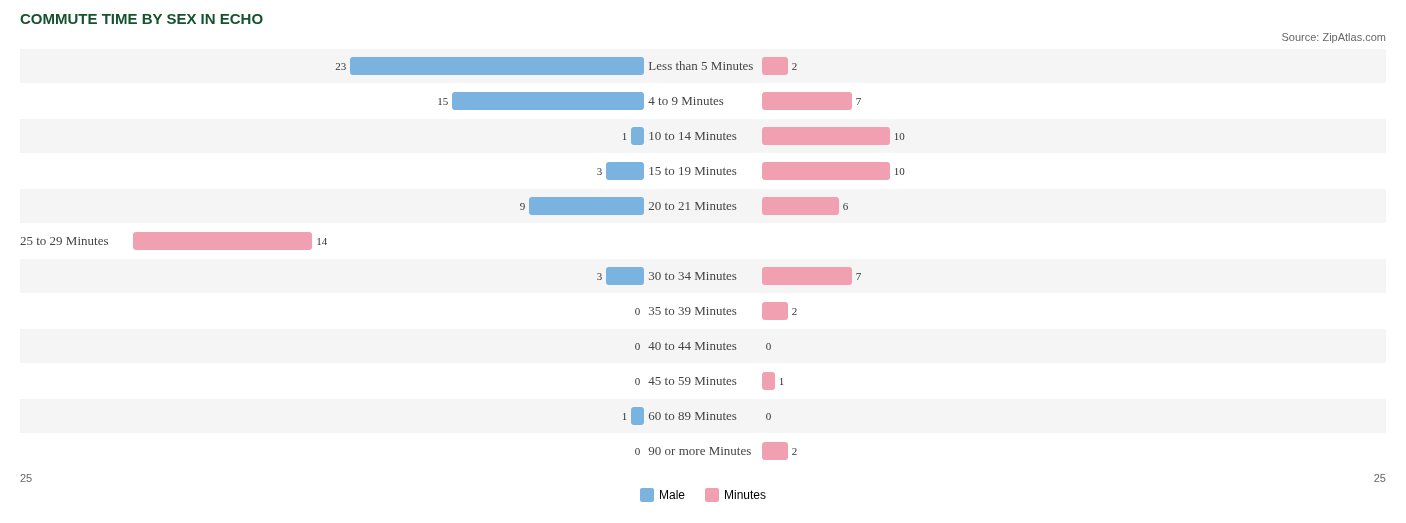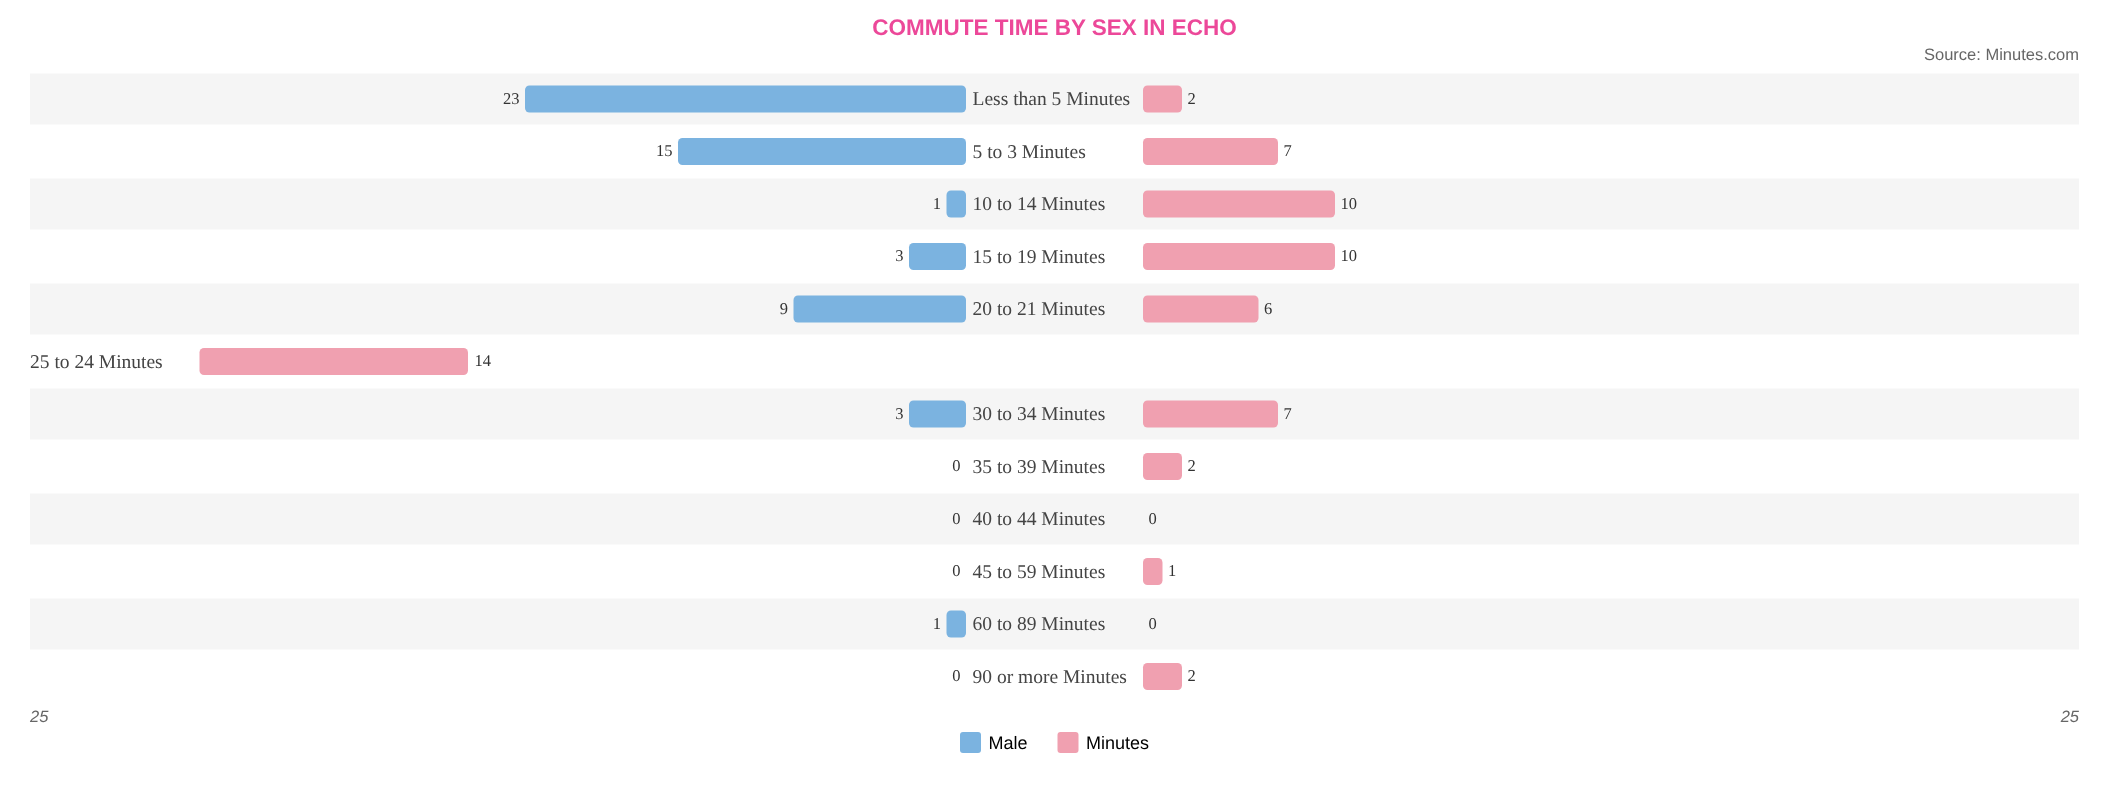--- a/index.html
+++ b/index.html
@@ -7,23 +7,22 @@
       font-family: Arial, sans-serif;
       background: #fff;
       width: 1406px;
       min-height: 523px;
       padding: 10px 20px;
     }
     .title {
       font-size: 15px;
       font-weight: bold;
       text-transform: uppercase;
-      color: #ec4899;
+      color: #14532d;
       margin-bottom: 4px;
-      text-align: center;
     }
     .source {
       text-align: right;
       font-size: 11px;
       color: #666;
       margin-bottom: 6px;
     }
     .chart-container {
       position: relative;
       width: 100%;
@@ -84,21 +83,20 @@
       color: #333;
       min-width: 16px;
     }
     .y-axis-bottom {
       display: flex;
       justify-content: space-between;
       margin-top: 4px;
       font-size: 11px;
       color: #666;
       padding: 0 0;
-      font-style: italic;
     }
     .legend {
       display: flex;
       justify-content: center;
       gap: 20px;
       margin-top: 4px;
       font-size: 12px;
     }
     .legend-item {
       display: flex;
@@ -108,40 +106,40 @@
     .legend-box {
       width: 14px;
       height: 14px;
       border-radius: 2px;
     }
   </style>
 </head>
 <body>
 
 <div class="title">COMMUTE TIME BY SEX IN ECHO</div>
-<div class="source">Source: Minutes.com</div>
+<div class="source">Source: ZipAtlas.com</div>
 
 <div class="chart-container" id="chart">
     <div class="row">
       <div class="male-side">
         <span class="male-value">23</span>
         <div class="male-bar" style="width:294px"></div>
       </div>
       <div class="label-center">Less than 5 Minutes</div>
       <div class="female-side">
         <div class="female-bar" style="width:26px"></div>
         <span class="female-value">2</span>
       </div>
     </div>
     <div class="row">
       <div class="male-side">
         <span class="male-value">15</span>
         <div class="male-bar" style="width:192px"></div>
       </div>
-      <div class="label-center">5 to 3 Minutes</div>
+      <div class="label-center">4 to 9 Minutes</div>
       <div class="female-side">
         <div class="female-bar" style="width:90px"></div>
         <span class="female-value">7</span>
       </div>
     </div>
     <div class="row">
       <div class="male-side">
         <span class="male-value">1</span>
         <div class="male-bar" style="width:13px"></div>
       </div>
@@ -167,21 +165,21 @@
         <span class="male-value">9</span>
         <div class="male-bar" style="width:115px"></div>
       </div>
       <div class="label-center">20 to 21 Minutes</div>
       <div class="female-side">
         <div class="female-bar" style="width:77px"></div>
         <span class="female-value">6</span>
       </div>
     </div>
     <div class="row">
-      <div class="label-center">25 to 24 Minutes</div>
+      <div class="label-center">25 to 29 Minutes</div>
       <div class="female-side">
         <div class="female-bar" style="width:179px"></div>
         <span class="female-value">14</span>
       </div>
     </div>
     <div class="row">
       <div class="male-side">
         <span class="male-value">3</span>
         <div class="male-bar" style="width:38px"></div>
       </div>

